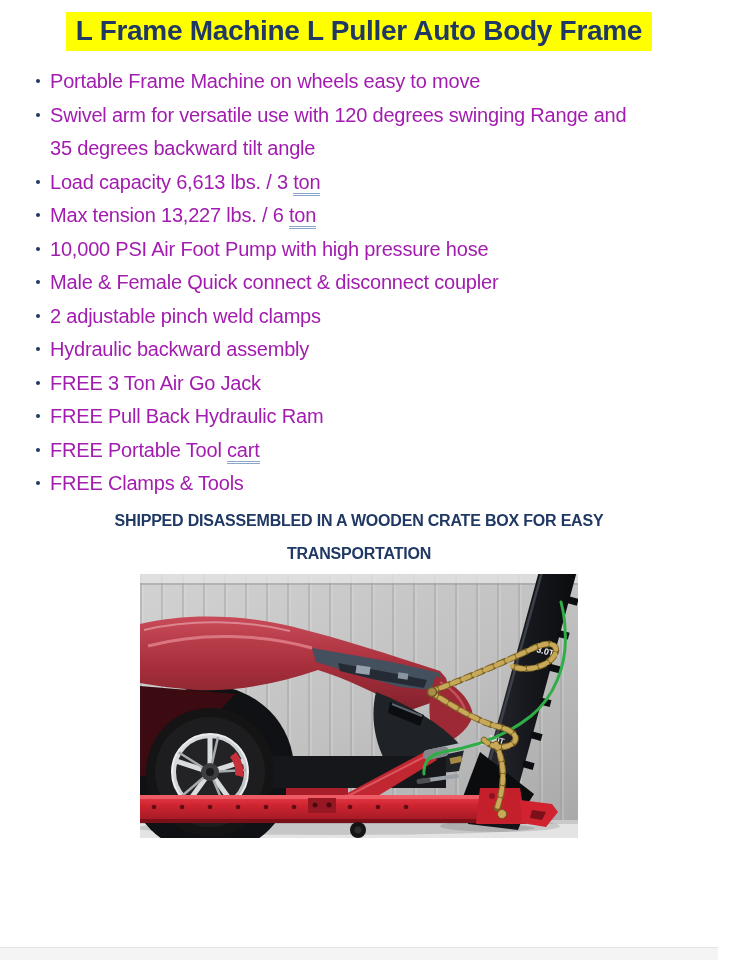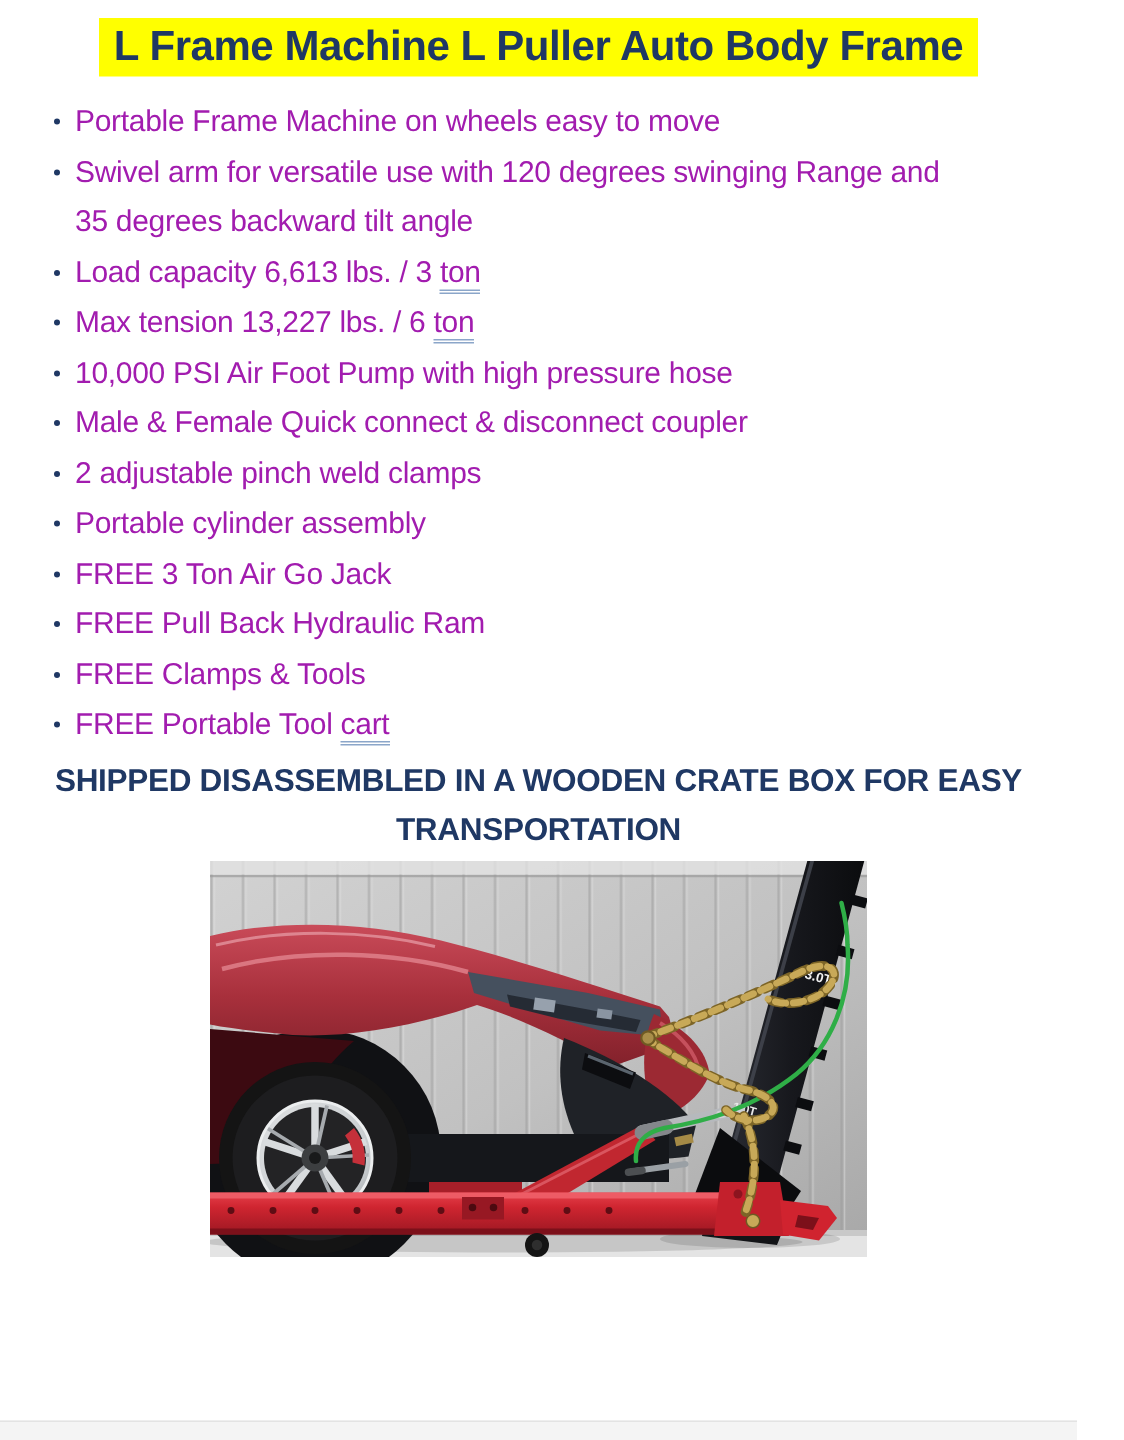--- a/index.html
+++ b/index.html
@@ -47,21 +47,21 @@
     border-radius:50%;
     background:#1f3864;
   }
   .gram{
     border-bottom:3px double #8ba6c9;
   }
   
   .shipping{
     margin:3px auto 0 auto;
     text-align:center;
-    font-size:21px;font-weight:bold;
+    font-size:16px;font-weight:bold;
     line-height:33px;
     color:#1f3864;
     letter-spacing:-0.2px;
   }
   
   .photo{
     margin:4px auto 0 auto;
     width:438px;height:264px;
     display:block;
   }
@@ -83,25 +83,25 @@
   <h1 class="title"><span class="hl">L Frame Machine L Puller Auto Body Frame</span><br></h1>
 
   <ul class="features">
     <li>Portable Frame Machine on wheels easy to move</li>
     <li><span>Swivel arm for versatile use with 120 degrees swinging Range and</span><br><span>35 degrees backward tilt angle</span></li>
     <li><span>Load capacity 6,613 lbs. / 3 </span><span class="gram">ton</span></li>
     <li><span>Max tension 13,227 lbs. / 6 </span><span class="gram">ton</span></li>
     <li>10,000 PSI Air Foot Pump with high pressure hose</li>
     <li>Male &amp; Female Quick connect &amp; disconnect coupler</li>
     <li>2 adjustable pinch weld clamps</li>
-    <li>Portable cylinder assembly</li>
+    <li>Hydraulic backward assembly</li>
     <li>FREE 3 Ton Air Go Jack</li>
     <li>FREE Pull Back Hydraulic Ram</li>
+    <li><span>FREE Portable Tool </span><span class="gram">cart</span></li>
     <li>FREE Clamps &amp; Tools</li>
-    <li><span>FREE Portable Tool </span><span class="gram">cart</span></li>
   </ul>
 
   <p class="shipping"><span>SHIPPED DISASSEMBLED IN A WOODEN CRATE BOX FOR EASY</span><br><span>TRANSPORTATION</span></p>
 
   <figure class="photo">
     <svg width="438" height="264" viewBox="0 0 438 264" xmlns="http://www.w3.org/2000/svg">
       <defs>
         <linearGradient id="wallG" x1="0" y1="0" x2="1" y2="1">
           <stop offset="0" stop-color="#d2d2d2"></stop>
           <stop offset="0.55" stop-color="#c1c1c1"></stop>

